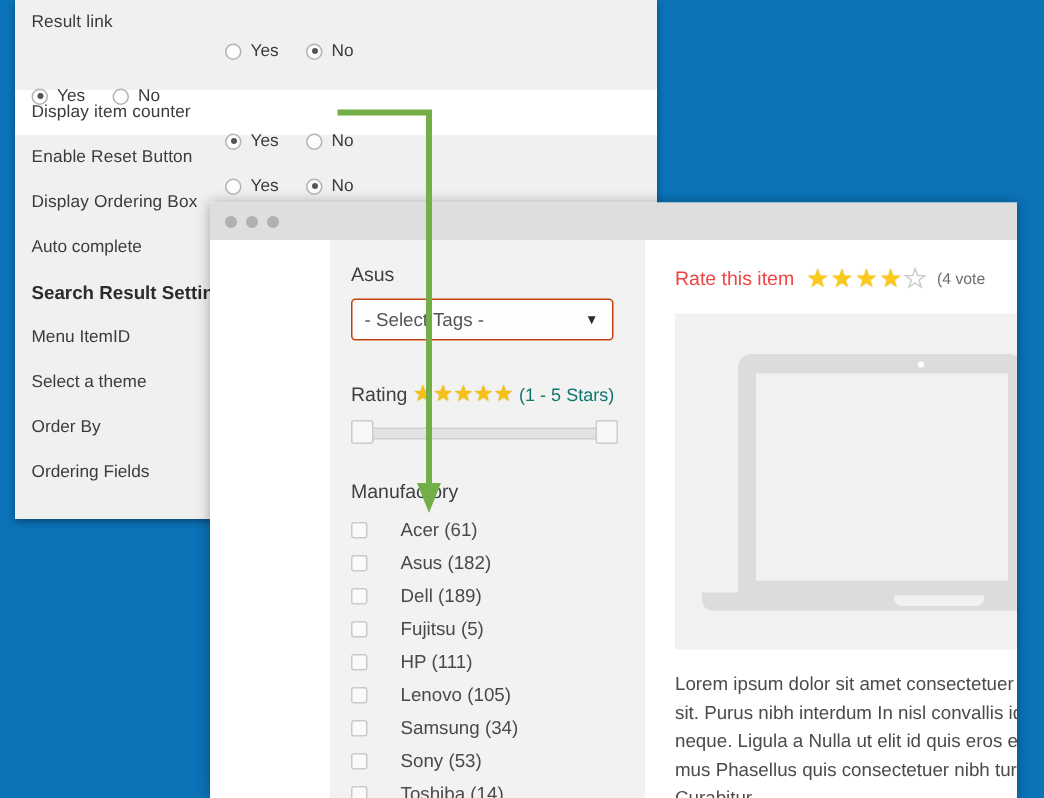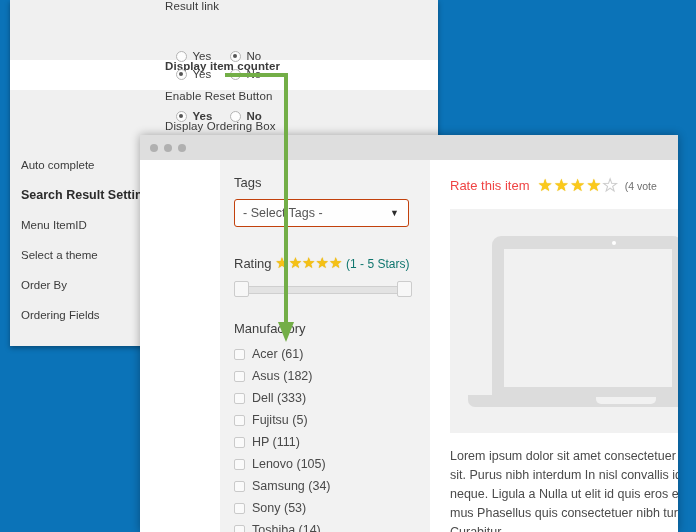--- a/index.html
+++ b/index.html
@@ -26,25 +26,23 @@
     box-shadow: 0 2px 5px rgba(0,0,0,0.35);
     overflow: hidden;
     z-index: 1;
   }
   .setting-row {
     height: 30px;
     display: flex;
     align-items: center;
     padding-left: 11px;
     box-sizing: border-box;
-    flex-direction: column;
   }
   .setting-row.highlight {
     background: #ffffff;
-    font-weight: bold;
   }
   .setting-label {
     font-size: 11.5px;
     color: #3b3b3b;
     width: 129px;
     flex: none;
     letter-spacing: 0.1px;
   }
   .radio-group {
     display: flex;
@@ -241,21 +239,21 @@
     height: 11px;
     border: 1px solid #cacaca;
     background: #fafafa;
     border-radius: 2px;
     box-sizing: border-box;
     flex: none;
   }
   .check-label {
     font-size: 12.5px;
     color: #4a4a4a;
-    margin-left: 7px;
+    margin-left: 22px;
   }
 
   
   .rate-line {
     display: flex;
     align-items: center;
     white-space: nowrap;
   }
   .rate-text {
     font-size: 13px;
@@ -437,21 +435,21 @@
     <span class="win-dot"></span>
     <span class="win-dot"></span>
   </div>
 
   <div id="browser-body">
 
     <div id="browser-gutter"></div>
 
     <div id="filter-column">
 
-      <div class="filter-heading">Tags</div>
+      <div class="filter-heading">Asus</div>
 
       <div class="tag-select">
         <span>- Select Tags -</span>
         <span class="caret">▼</span>
       </div>
 
       <div class="rating-line">
         <span>Rating</span>
         <span class="star">★★★★★</span>
         <span class="paren">(1 - 5 Stars)</span>
@@ -469,21 +467,21 @@
         <div class="check-row">
           <span class="check-box"></span>
           <span class="check-label">Acer (61)</span>
         </div>
         <div class="check-row">
           <span class="check-box"></span>
           <span class="check-label">Asus (182)</span>
         </div>
         <div class="check-row">
           <span class="check-box"></span>
-          <span class="check-label">Dell (333)</span>
+          <span class="check-label">Dell (189)</span>
         </div>
         <div class="check-row">
           <span class="check-box"></span>
           <span class="check-label">Fujitsu (5)</span>
         </div>
         <div class="check-row">
           <span class="check-box"></span>
           <span class="check-label">HP (111)</span>
         </div>
         <div class="check-row">

